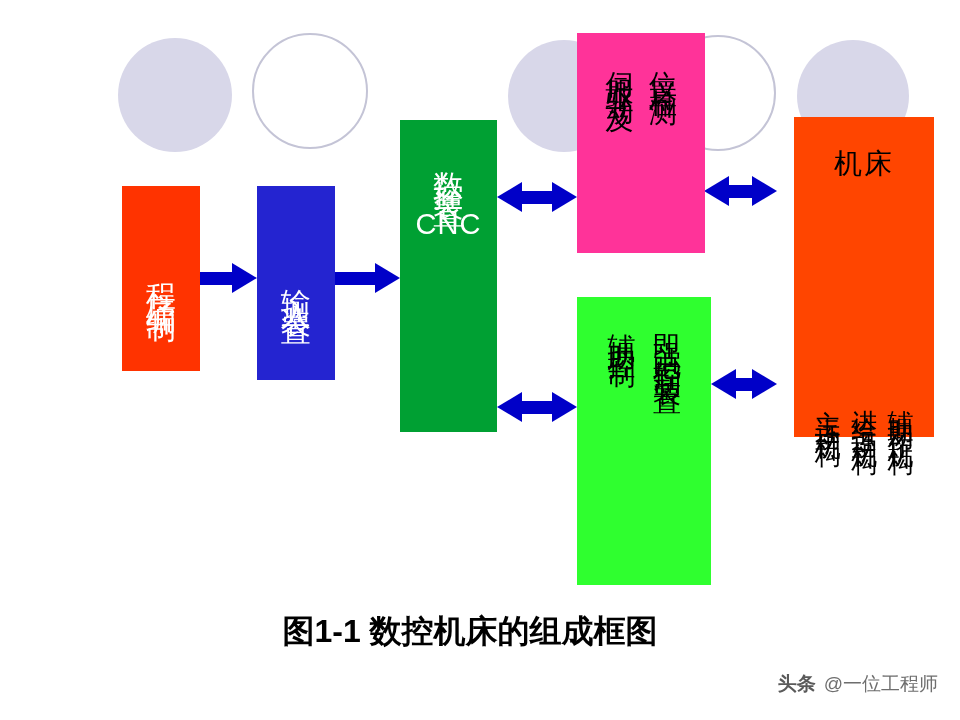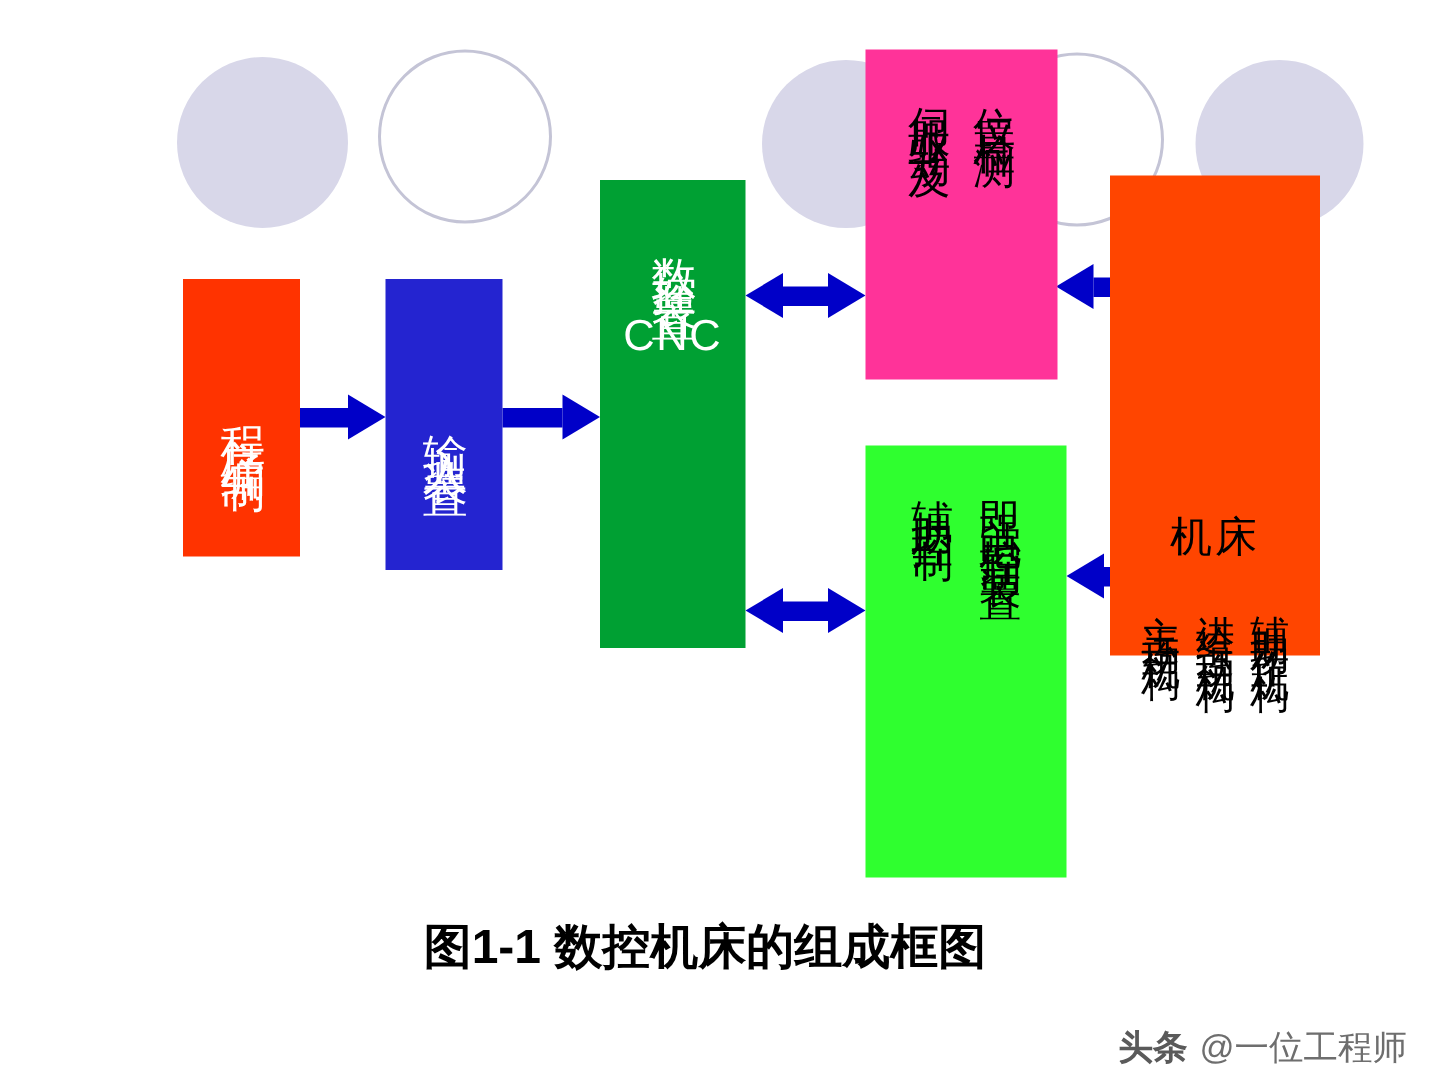--- a/index.html
+++ b/index.html
@@ -34,30 +34,30 @@
   .box-cnc .cnc-sub { color:#ffffff; font-size:29px; font-weight:normal; margin-top:24px; letter-spacing:1px; }
 
   .box-servo { left:577px; top:33px; width:128px; height:220px; background:#ff3399;
                align-items:flex-start; padding-top:16px; gap:14px; }
   .box-servo .vtext { color:#000000; font-size:28px; }
 
   .box-aux { left:577px; top:297px; width:134px; height:288px; background:#2fff2f;
              align-items:flex-start; padding-top:14px; gap:16px; }
   .box-aux .vtext { color:#000000; font-size:28px; }
 
-  .box-machine { left:740px; top:117px; width:140px; height:320px; background:#ff4500;
-                 flex-direction:column; justify-content:flex-end; padding-top:14px; }
+  .box-machine { left:794px; top:117px; width:140px; height:320px; background:#ff4500;
+                 flex-direction:column; justify-content:space-between; padding-top:28px; }
   .box-machine .machine-title { color:#000000; font-size:28px; letter-spacing:2px; }
   .box-machine .cols { display:flex; flex-direction:row; gap:9px; margin-top:12px; }
   .box-machine .vtext { color:#000000; font-size:26px; letter-spacing:8px; }
 
   .caption { position:absolute; left:170px; top:610px; width:600px; text-align:center;
              font-size:32px; font-weight:bold; color:#000000; z-index:3; }
 
-  .watermark { position:absolute; right:22px; top:671px; font-size:23px; color:#6e6e6e; z-index:3;margin-top:12px; }
+  .watermark { position:absolute; right:22px; top:671px; font-size:19px; color:#6e6e6e; z-index:3; }
   .watermark .brand { color:#5a5a5a; margin-right:8px; font-weight:bold; }
 </style>
 </head>
 <body>
 
 <div class="stage">
 
   <div class="circle filled" style="left:118px; top:38px; width:114px; height:114px;"></div>
   <div class="circle outline" style="left:252px; top:33px; width:116px; height:116px;"></div>
   <div class="circle filled" style="left:508px; top:40px; width:112px; height:112px;"></div>

